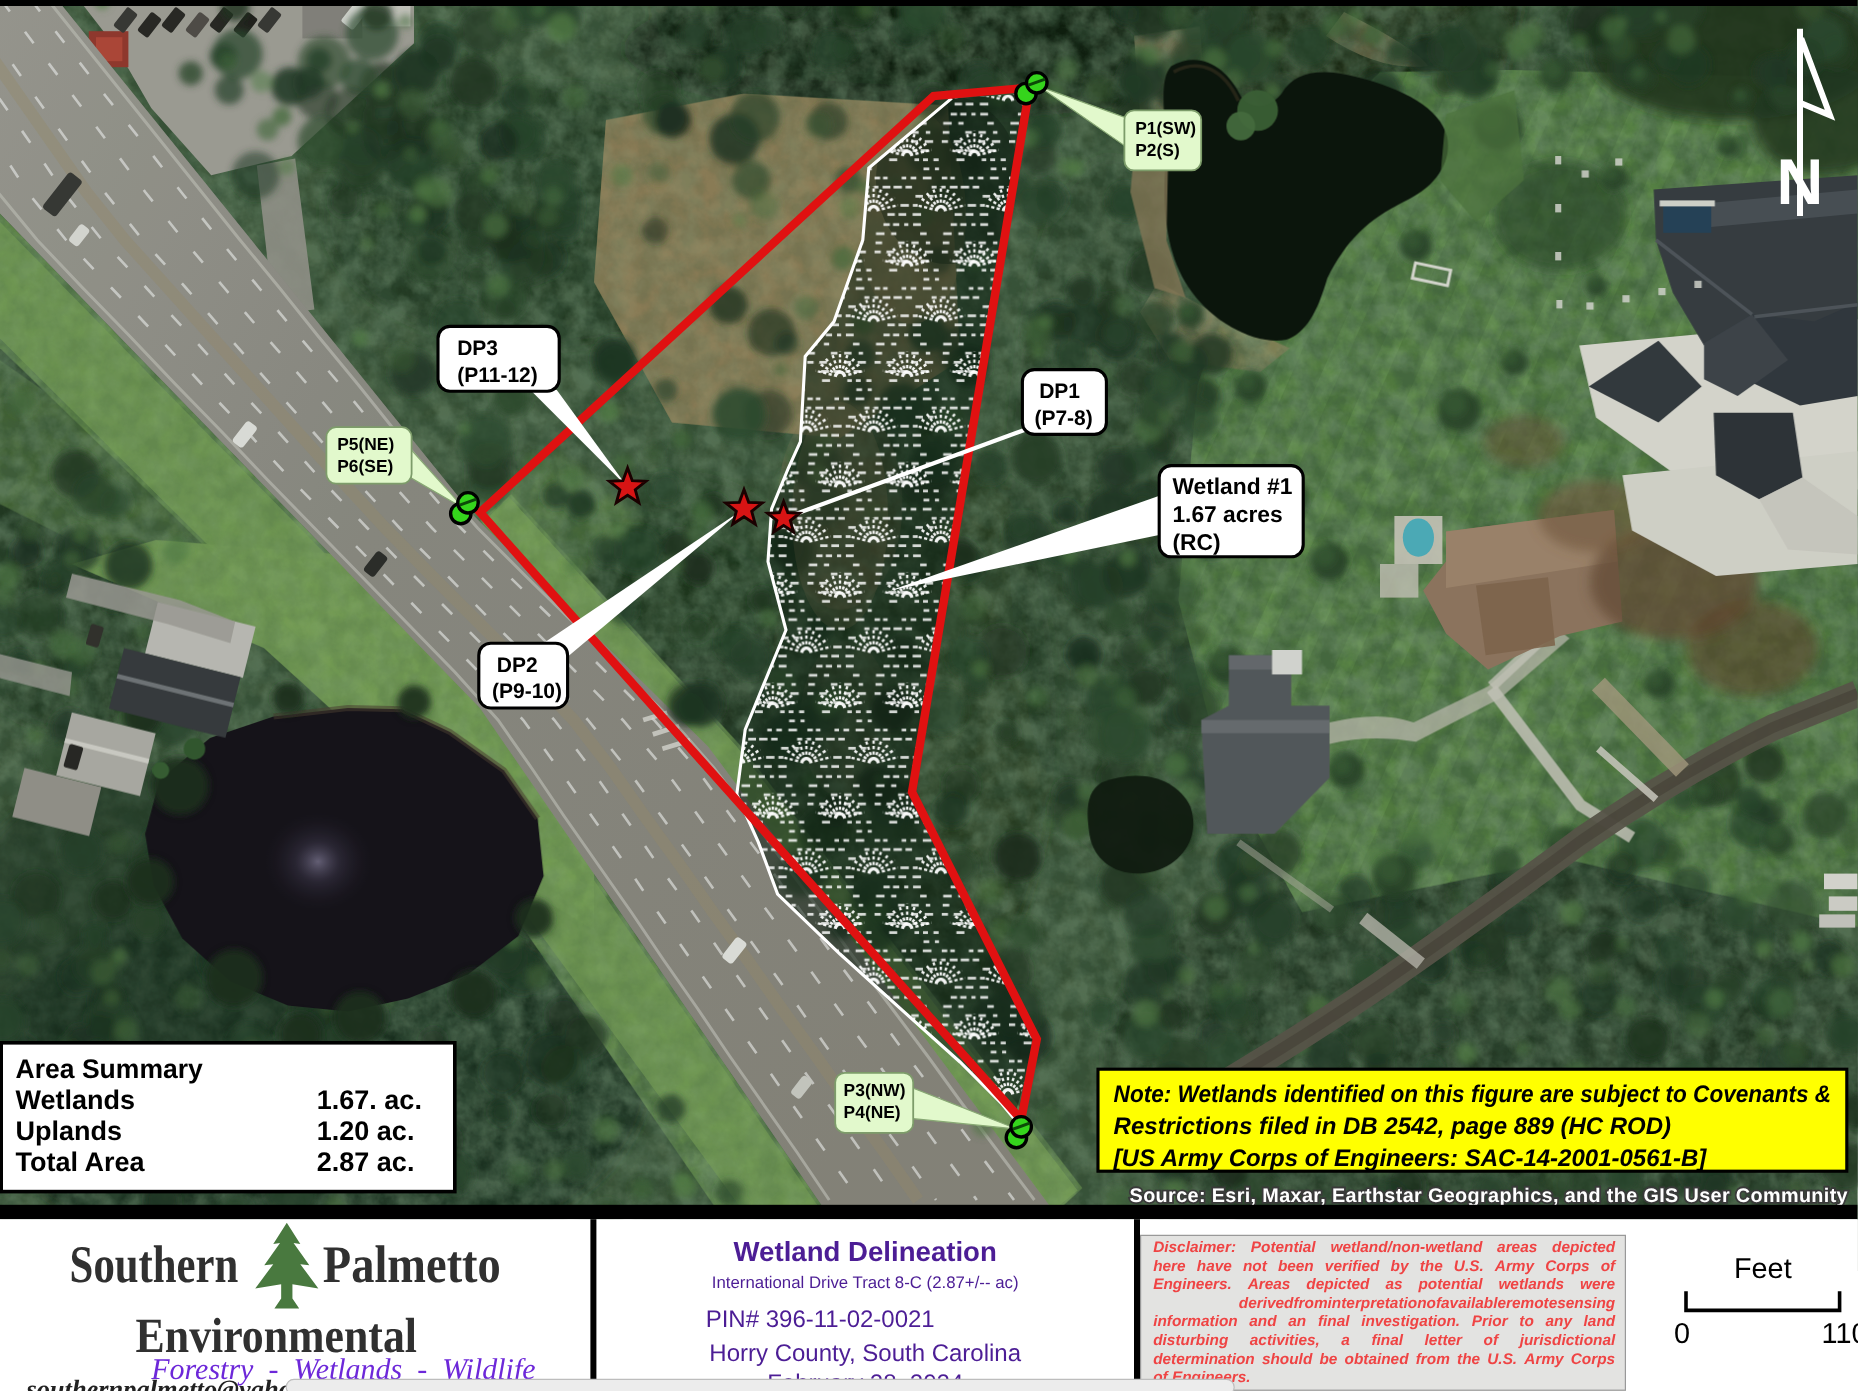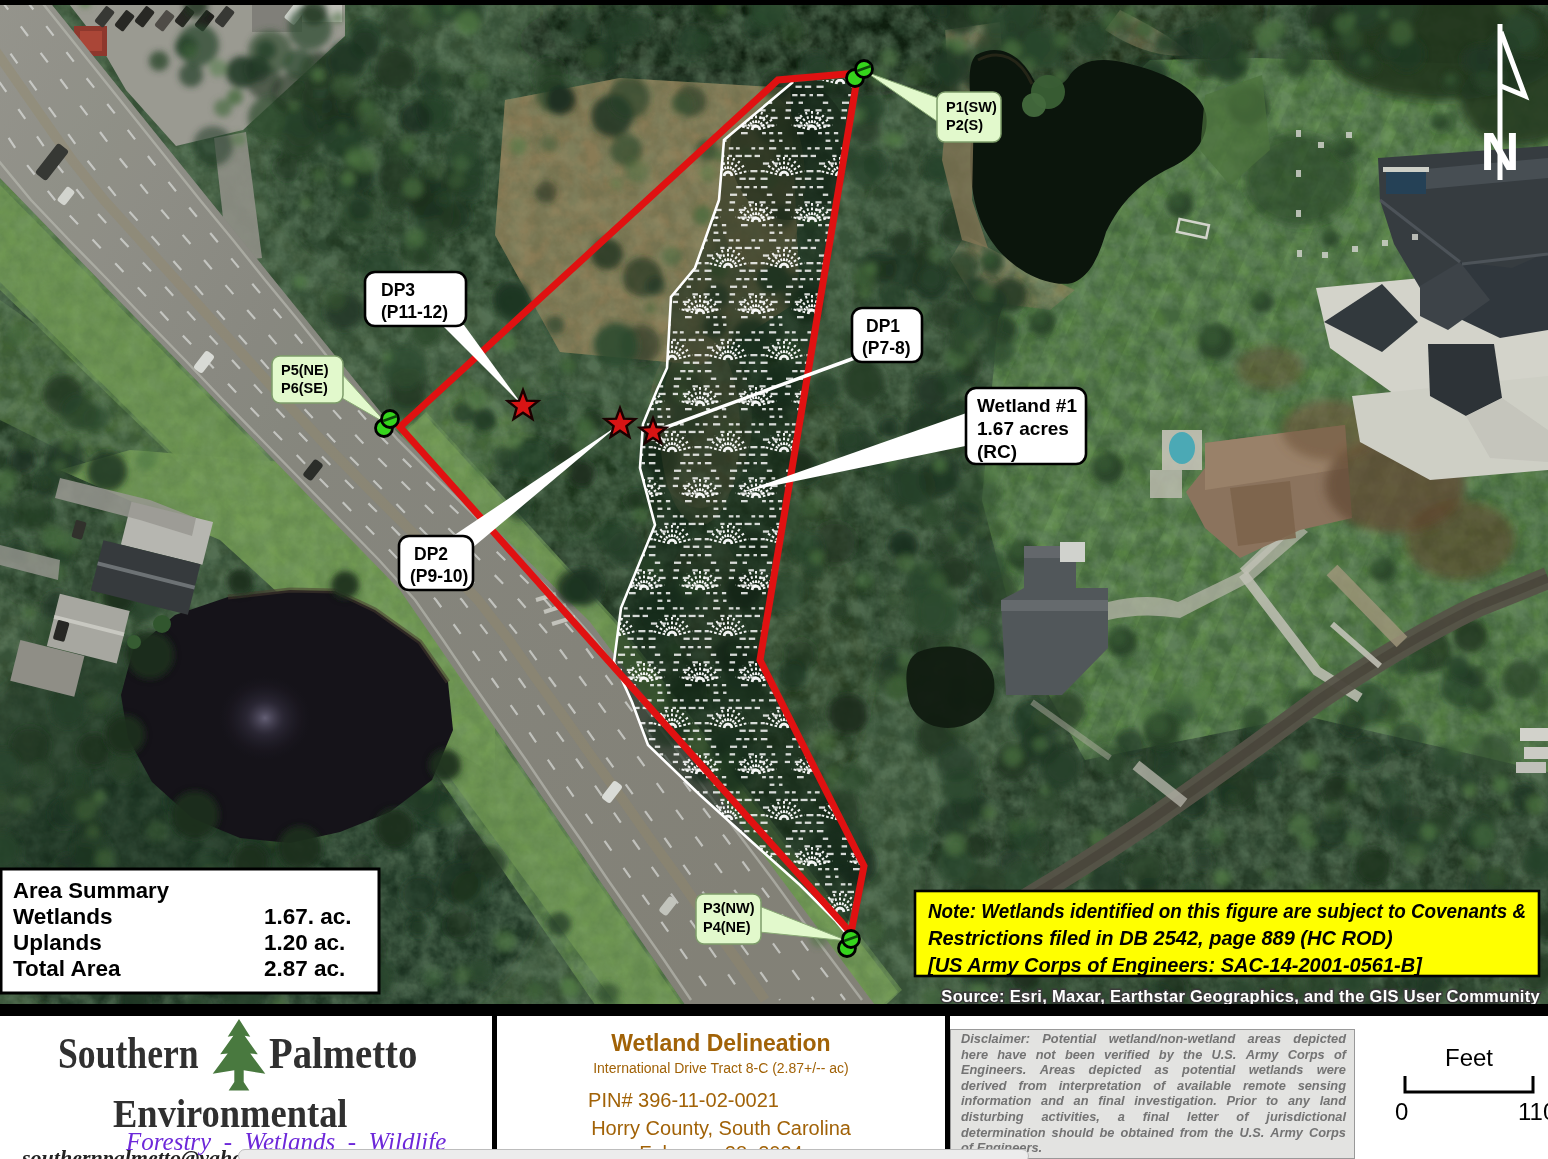--- a/index.html
+++ b/index.html
@@ -1270,30 +1270,30 @@
   <div class="abs" style="left:58px;top:12px;font-family:'Liberation Serif',serif;font-weight:bold;font-size:44px;color:#303030;transform:scaleX(0.81);transform-origin:0 0;white-space:nowrap;">Southern</div>
   <div class="abs" style="left:269px;top:12px;font-family:'Liberation Serif',serif;font-weight:bold;font-size:44px;color:#303030;transform:scaleX(0.88);transform-origin:0 0;white-space:nowrap;">Palmetto</div>
   <svg class="abs" style="left:208px;top:3px" width="62" height="74" viewBox="0 0 66 88" preserveAspectRatio="none">
     <polygon points="33,0 21,21 27,20 13,42 21,41 5,65 28,61 28,75 22,85 44,85 38,75 38,61 61,65 45,41 53,42 39,20 45,21" fill="#49793f"></polygon>
   </svg>
   <div class="abs" style="left:113px;top:73px;font-family:'Liberation Serif',serif;font-weight:bold;font-size:41px;color:#303030;transform:scaleX(0.89);transform-origin:0 0;white-space:nowrap;">Environmental</div>
   <div class="abs" style="left:126px;top:112px;font-family:'Liberation Serif',serif;font-style:italic;font-size:25px;color:#6d28d9;white-space:nowrap;">Forestry&nbsp; -&nbsp; Wetlands&nbsp; -&nbsp; Wildlife</div>
   <div class="abs" style="left:22px;top:129px;font-family:'Liberation Serif',serif;font-style:italic;font-weight:bold;font-size:22px;color:#222;white-space:nowrap;">southernpalmetto@yahoo</div>
 </div>
 
-<div class="abs" style="left:497px;top:1016px;width:448px;height:143px;text-align:center;color:#a16207;">
+<div class="abs" style="left:497px;top:1016px;width:448px;height:143px;text-align:center;color:#4c1d95;">
   <div class="abs" style="left:0;top:14px;width:448px;font-size:23px;font-weight:bold;">Wetland Delineation</div>
   <div class="abs" style="left:0;top:44px;width:448px;font-size:14px;">International Drive Tract 8-C (2.87+/-- ac)</div>
   <div class="abs" style="left:0;top:73px;width:373px;font-size:20px;">PIN# 396-11-02-0021</div>
   <div class="abs" style="left:0;top:101px;width:448px;font-size:20px;">Horry County, South Carolina</div>
   <div class="abs" style="left:0;top:126px;width:448px;font-size:20px;">February 28, 2024</div>
 </div>
 
 <div class="abs" style="left:950px;top:1029px;width:405px;height:130px;background:#e3e3e1;border:1px solid #999;box-sizing:border-box;"></div>
-<div class="abs" style="left:961px;top:1031px;width:385px;font-style:italic;font-weight:bold;font-size:12.8px;line-height:15.6px;color:#737373;">
+<div class="abs" style="left:961px;top:1031px;width:385px;font-style:italic;font-weight:bold;font-size:12.8px;line-height:15.6px;color:#ef4444;">
 <div style="display:flex;justify-content:space-between;height:15.6px;">
         <span>Disclaimer:</span>
         <span>Potential</span>
         <span>wetland/non-wetland</span>
         <span>areas</span>
         <span>depicted</span>
       </div>
       <div style="display:flex;justify-content:space-between;height:15.6px;">
         <span>here</span>
         <span>have</span>
@@ -1309,21 +1309,21 @@
       </div>
       <div style="display:flex;justify-content:space-between;height:15.6px;">
         <span>Engineers.</span>
         <span>Areas</span>
         <span>depicted</span>
         <span>as</span>
         <span>potential</span>
         <span>wetlands</span>
         <span>were</span>
       </div>
-      <div style="display:flex;justify-content:space-between;height:15.6px;">
+      <div style="display:flex;justify-content:flex-end;height:15.6px;">
         <span>derived</span>
         <span>from</span>
         <span>interpretation</span>
         <span>of</span>
         <span>available</span>
         <span>remote</span>
         <span>sensing</span>
       </div>
       <div style="display:flex;justify-content:space-between;height:15.6px;">
         <span>information</span>

